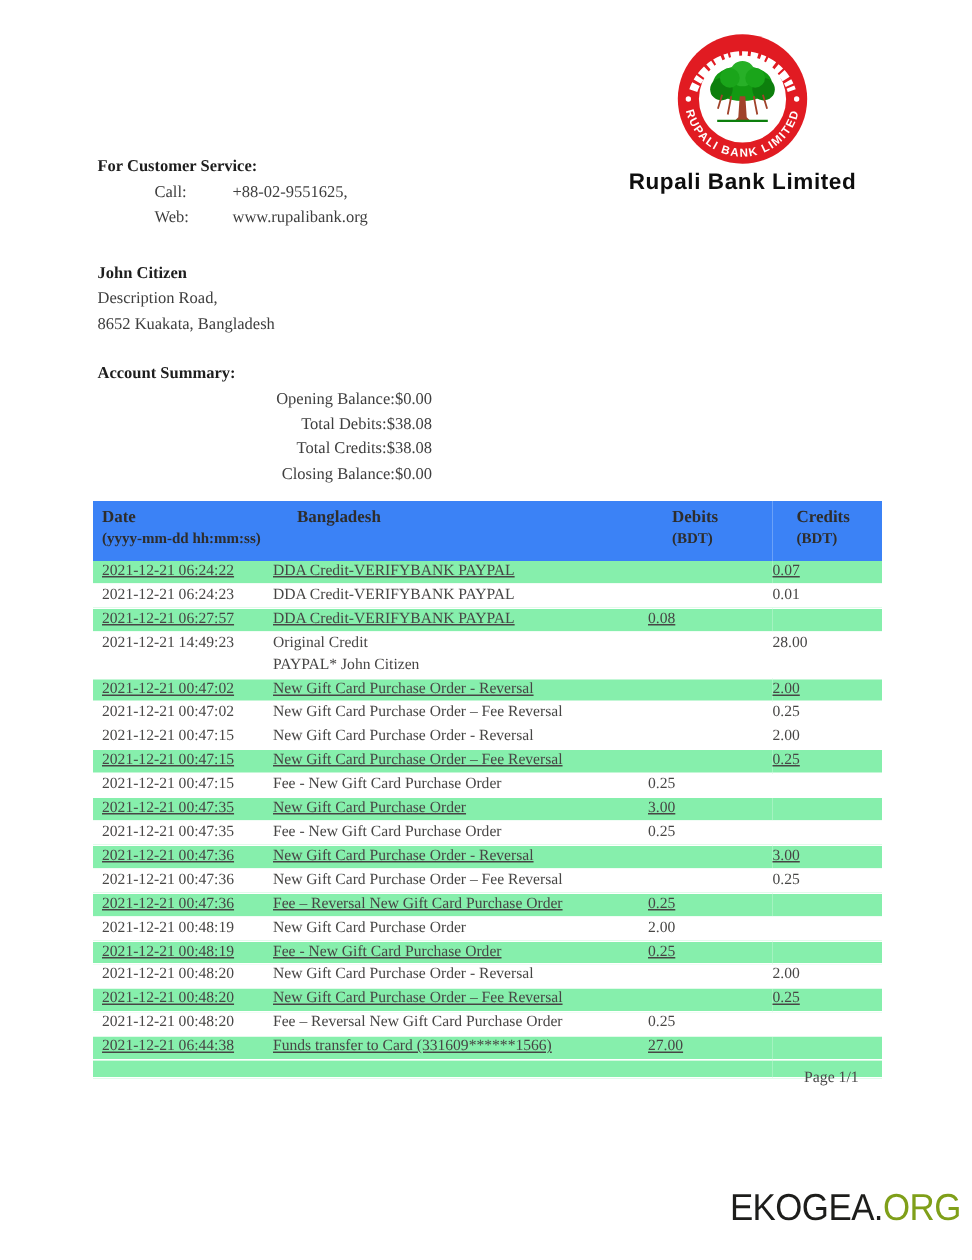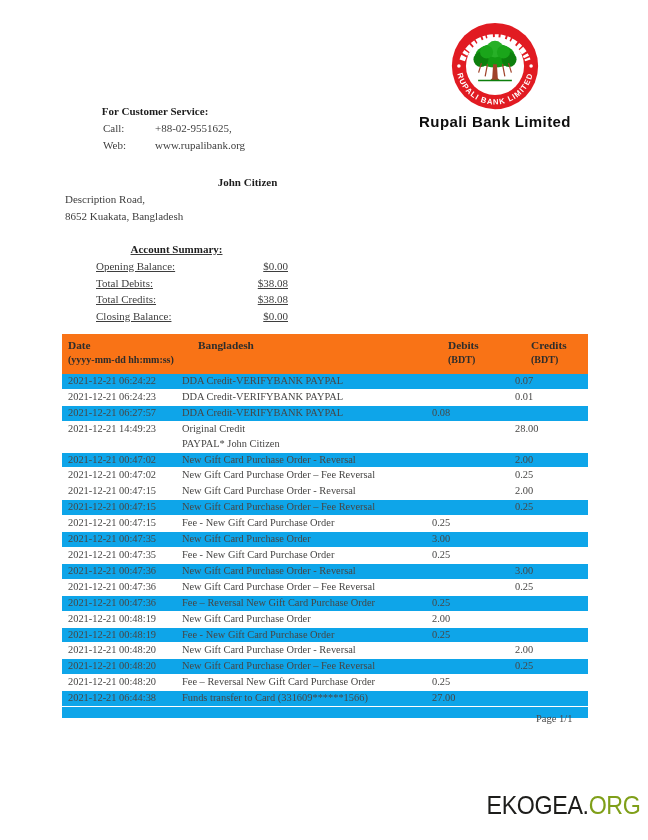--- a/index.html
+++ b/index.html
@@ -18,53 +18,53 @@
   .logo-block svg { display: block; margin: 0 auto; }
   .wordmark {
     margin-top: 2px;
     font-family: "Liberation Sans", sans-serif;
     font-weight: 700; font-size: 15px; letter-spacing: .4px;
     color: #0e0e0e; white-space: nowrap;
   }
 
   
   .cs-block { position: absolute; top: 103px; left: 65px; font-size: 11px; line-height: 17.2px; }
-  .h { font-weight: 700; color: #1e1e1e; text-align: center; }
+  .h { font-weight: 700; color: #1e1e1e; }
   .kv { display: flex; }
   .kv .lbl { width: 52px; margin-left: 38px; }
 
   
   .addr-row { position: absolute; top: 174px; left: 65px; right: 60px; display: flex; font-size: 11px; line-height: 17px; }
   .addr-col { width: 365px; }
   .acct-col { width: auto; }
 
   
-  .summary { position: absolute; top: 241px; left: 65px; width: 223px; font-size: 11px; line-height: 16.8px; text-decoration: underline; }
-  .sum-row { display: flex; justify-content: space-between; margin-left: 31px; }
+  .summary { position: absolute; top: 241px; left: 65px; width: 223px; font-size: 11px; line-height: 16.8px; }
+  .sum-row { display: flex; justify-content: flex-end; margin-left: 31px; }
 
   
   .txn-wrap { position: absolute; top: 334px; left: 62px; width: 526px; }
   table.txn { width: 526px; border-collapse: collapse; table-layout: fixed; font-size: 10.4px; }
   table.txn col.c-date  { width: 120px; }
   table.txn col.c-desc  { width: 250px; }
   table.txn col.c-deb   { width: 83px;  }
   table.txn col.c-cred  { width: 73px;  }
   table.txn thead th {
-    background: #f97316; text-align: left; vertical-align: top;
+    background: #3b82f6; text-align: left; vertical-align: top;
     font-size: 11.3px; font-weight: 700; color: #2e2d2c;
     padding: 5px 2px 5px 16px; height: 40px;
   }
   table.txn thead th .sub { font-size: 10px; margin-top: 3px; font-weight: 700; }
   table.txn th:first-child, table.txn td:first-child { padding-left: 6px; }
   table.txn tbody td {
     padding: 0 2px 0 0; line-height: 14.9px; vertical-align: top;
     color: #474645; background: #ffffff;
   }
   table.txn tbody tr { border-bottom: 1px solid #ffffff; }
-  table.txn tbody tr.shaded td { background: #0ea5e9; }
+  table.txn tbody tr.shaded td { background: #86efac; text-decoration: underline; }
   table.txn tbody tr.spacer td { height: 12px; line-height: 12px; }
 
   
   .page-num { position: absolute; top: 713px; left: 536px; font-size: 10.5px; color: #4a4a4a; }
   .brand {
     position: absolute; top: 791px; right: 8px;
     font-family: "Liberation Sans", sans-serif;
     font-size: 25px; letter-spacing: -0.4px; white-space: nowrap;
     transform: scaleX(.93); transform-origin: 100% 50%;
     color: #1d1d1b;

